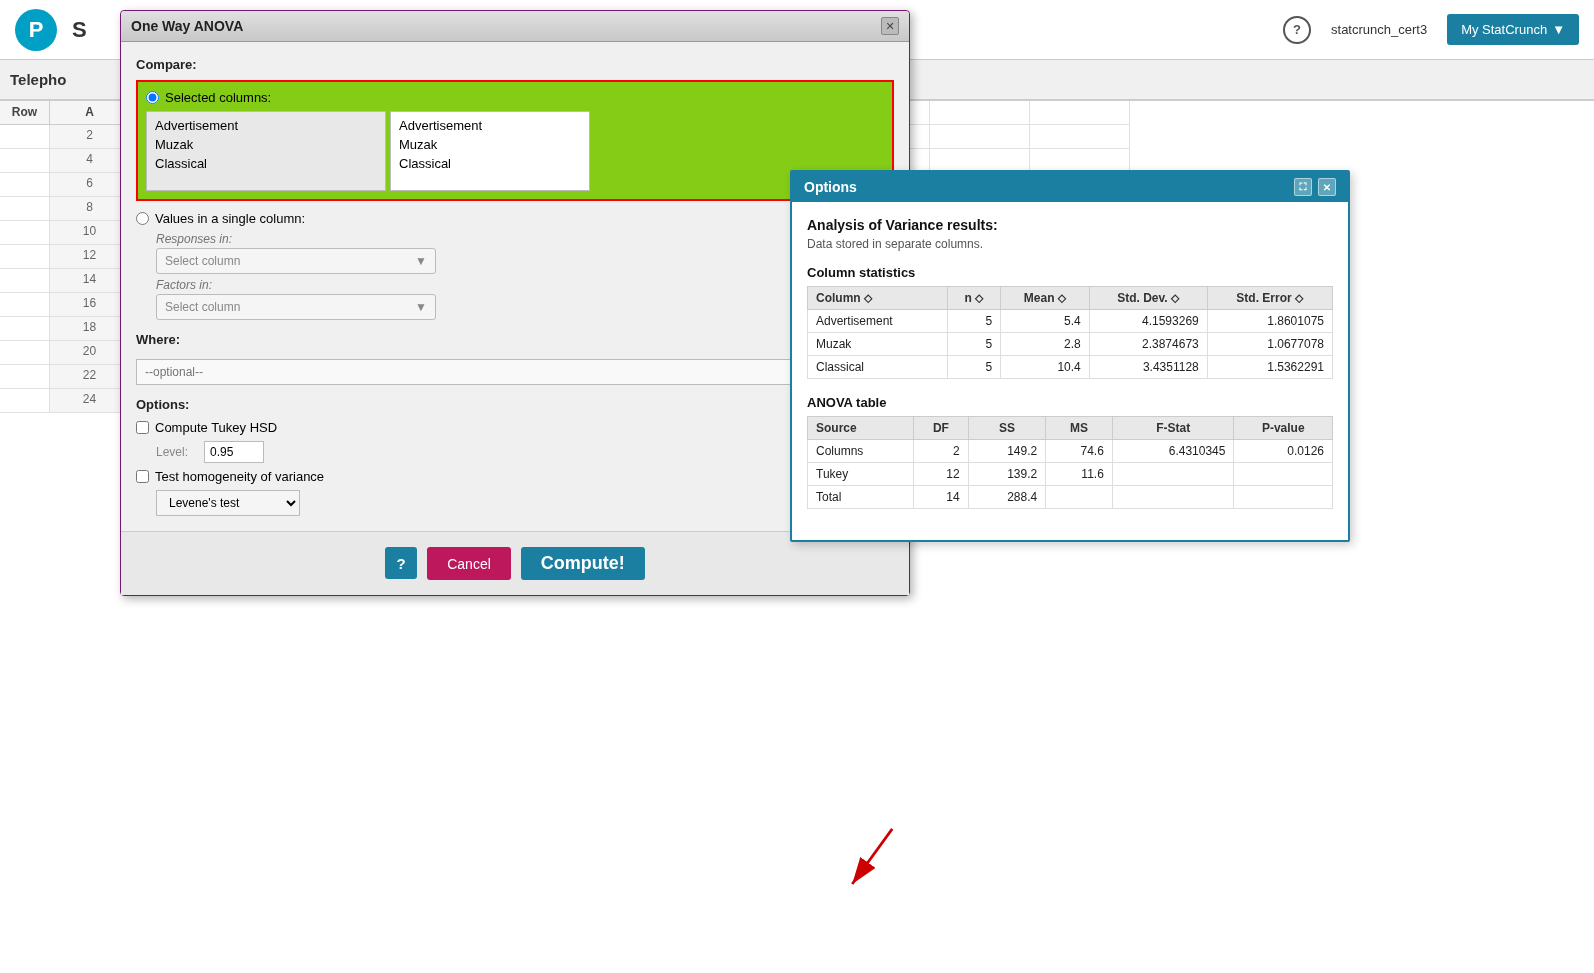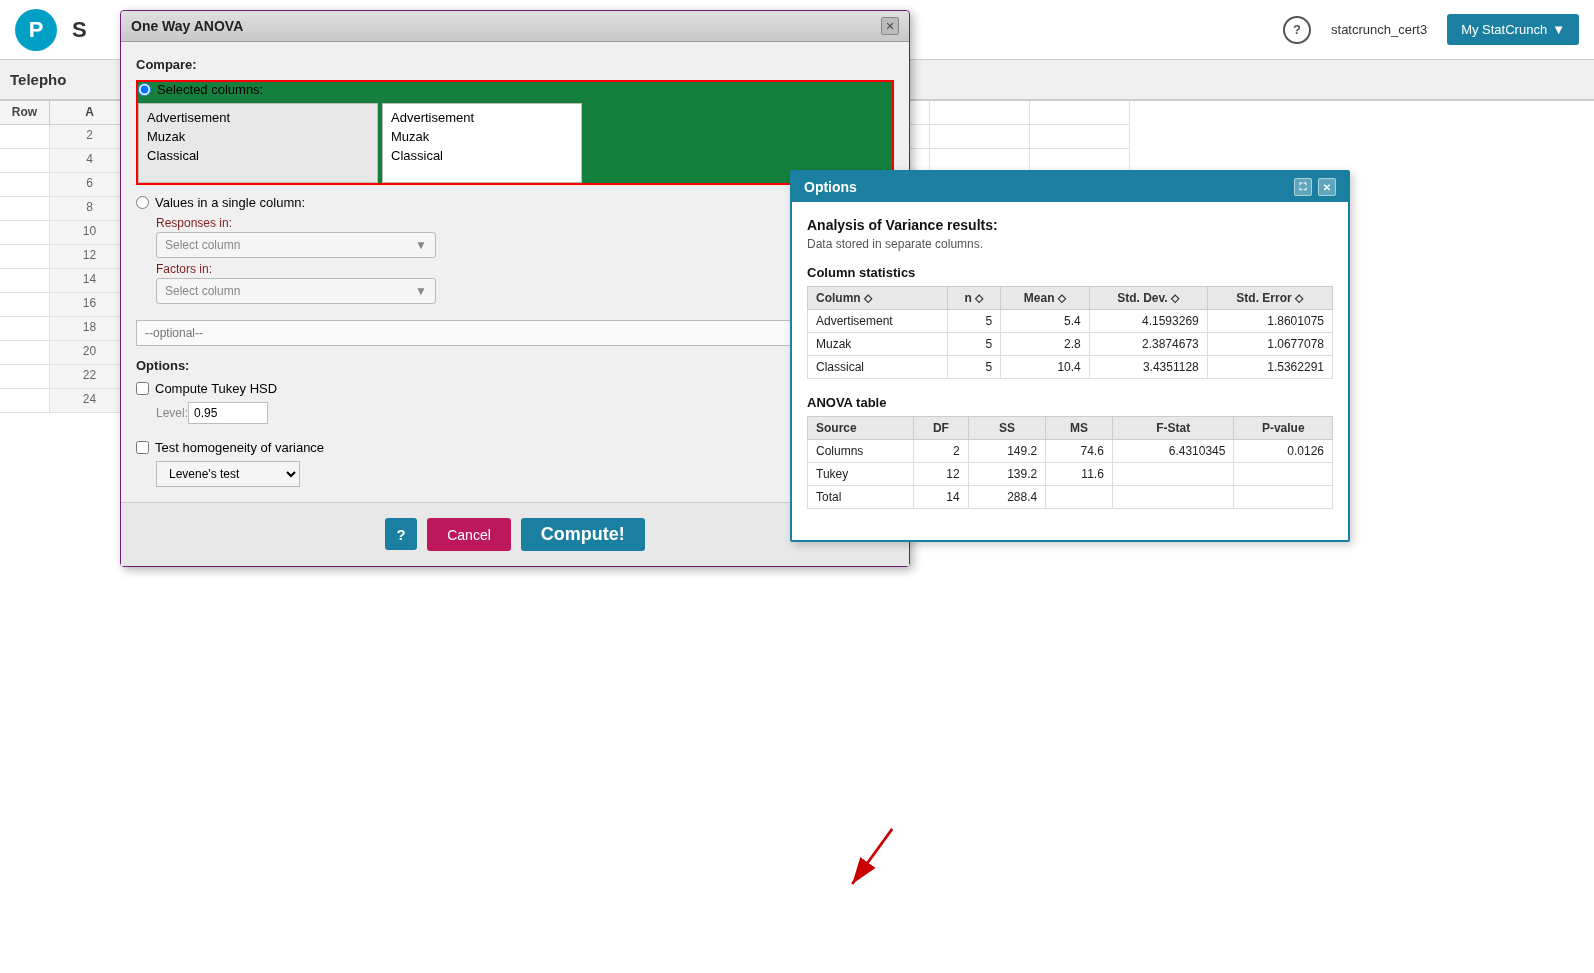--- a/index.html
+++ b/index.html
@@ -178,22 +178,23 @@
     .section-label {
       font-weight: bold;
       font-size: 13px;
       margin-bottom: 8px;
       color: #222;
     }
 
     
     .red-border-box {
       border: 2px solid red;
+      padding: 8px;
       margin-bottom: 10px;
-      background: #15803d;
+      background: #84cc16;
     }
 
     .column-lists {
       display: flex;
       gap: 4px;
       margin-top: 4px;
     }
 
     .col-list {
       width: 240px;
@@ -219,23 +220,24 @@
     }
 
     .radio-option {
       display: flex;
       align-items: center;
       gap: 6px;
       margin-bottom: 6px;
     }
 
     .sub-label {
-      color: #7f1d1d;
+      color: #737373;
       font-size: 12px;
       margin: 4px 0 2px 20px;
+      font-style: italic;
     }
 
     .select-dropdown {
       width: 280px;
       padding: 5px 8px;
       border: 1px solid #bbb;
       background: #f5f5f5;
       border-radius: 3px;
       font-size: 12px;
       color: #888;
@@ -267,29 +269,29 @@
       display: flex;
       align-items: center;
       gap: 6px;
       margin-bottom: 6px;
       font-size: 13px;
     }
 
     .level-row {
       display: flex;
       align-items: center;
-      gap: 0;
+      gap: 16px;
       margin-left: 20px;
-      margin-bottom: 16px;
+      margin-bottom: 6px;
       color: #888;
       font-size: 12px;
     }
 
     .level-input {
-      width: 80px;
+      width: 60px;
       padding: 3px 5px;
       border: 1px solid #bbb;
       font-size: 12px;
     }
 
     .levene-select {
       padding: 4px 8px;
       border: 1px solid #bbb;
       background: #f5f5f5;
       font-size: 12px;
@@ -686,20 +688,21 @@
       <span>Select column</span>
       <span>▼</span>
     </div>
     <div class="sub-label">Factors in:</div>
     <div class="select-dropdown">
       <span>Select column</span>
       <span>▼</span>
     </div>
 
     <div class="where-section">
+      <div class="section-label">Where:</div>
       <input type="text" class="where-input" placeholder="--optional--" style="">
     </div>
 
     <div class="options-section">
       <div class="section-label">Options:</div>
       <div class="checkbox-row">
         <input type="checkbox" style="">
         <label>Compute Tukey HSD</label>
       </div>
       <div class="level-row">

